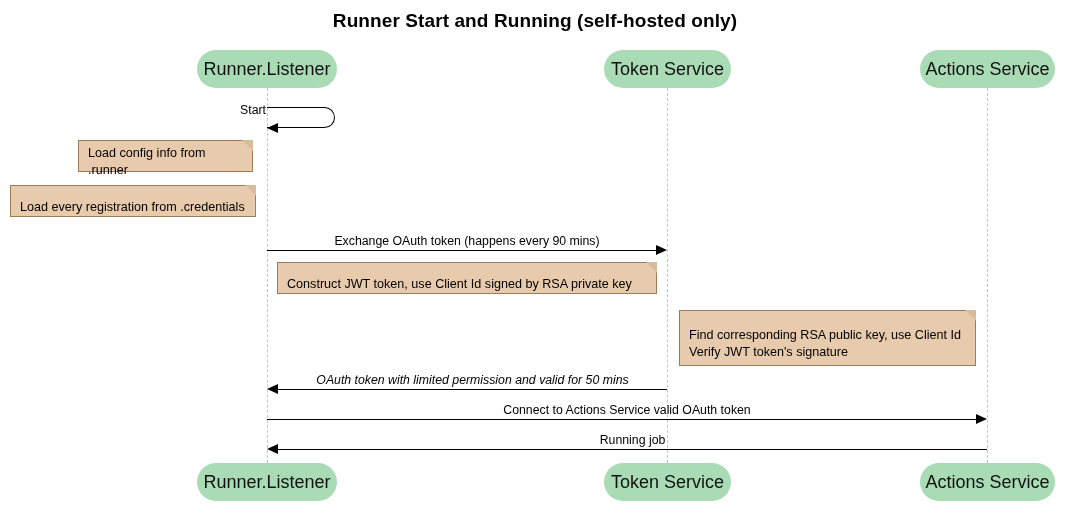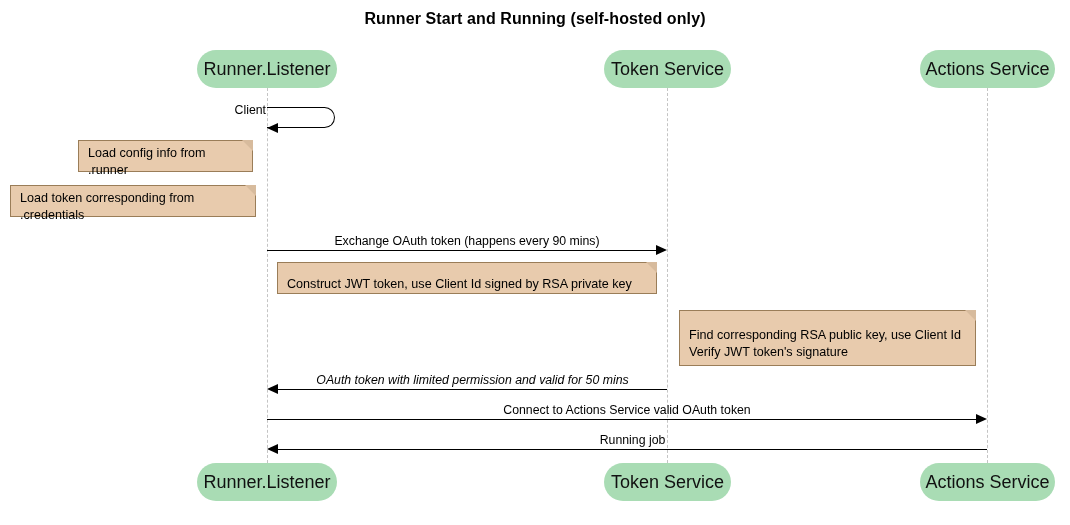--- a/index.html
+++ b/index.html
@@ -19,21 +19,21 @@
     overflow: hidden;
   }
 
   
   .diagram-title {
     position: absolute;
     left: 0;
     top: 10px;
     width: 1070px;
     text-align: center;
-    font-size: 16px;
+    font-size: 19px;
     font-weight: bold;
     color: #000000;
     letter-spacing: 0.1px;
   }
 
   
   .participant {
     position: absolute;
     height: 38px;
     border-radius: 19px;
@@ -143,31 +143,31 @@
   <div class="participant" style="left:197px; top:463px; width:140px;">
     <span>Runner.Listener</span>
   </div>
   <div class="participant" style="left:604px; top:463px; width:127px;">
     <span>Token Service</span>
   </div>
   <div class="participant" style="left:920px; top:463px; width:135px;">
     <span>Actions Service</span>
   </div>
 
-  <div class="msg-label" style="left:208px; top:103px; width:58px; text-align:right;">Client</div>
+  <div class="msg-label" style="left:208px; top:103px; width:58px; text-align:right;">Start</div>
   <div class="selfmsg" style="left:267px; top:107px; width:68px; height:21px;"></div>
   <div class="arrowhead left" style="left:267px; top:123px;"></div>
 
   <div class="note" style="left:78px; top:140px; width:175px; height:32px;">
     <span class="note-text">Load config info from .runner</span>
     <span class="fold"></span>
   </div>
 
   <div class="note" style="left:10px; top:185px; width:246px; height:32px;">
-    <span class="note-text">Load token corresponding from .credentials</span>
+    <span class="note-text">Load every registration from .credentials</span>
     <span class="fold"></span>
   </div>
 
   <div class="msg-label" style="left:267px; top:234px; width:400px;">Exchange OAuth token (happens every 90 mins)</div>
   <div class="msg" style="left:267px; top:250px; width:389px;"></div>
   <div class="arrowhead right" style="left:656px; top:245px;"></div>
 
   <div class="note" style="left:277px; top:262px; width:380px; height:32px;">
     <span class="note-text">Construct JWT token, use Client Id signed by RSA private key</span>
     <span class="fold"></span>

